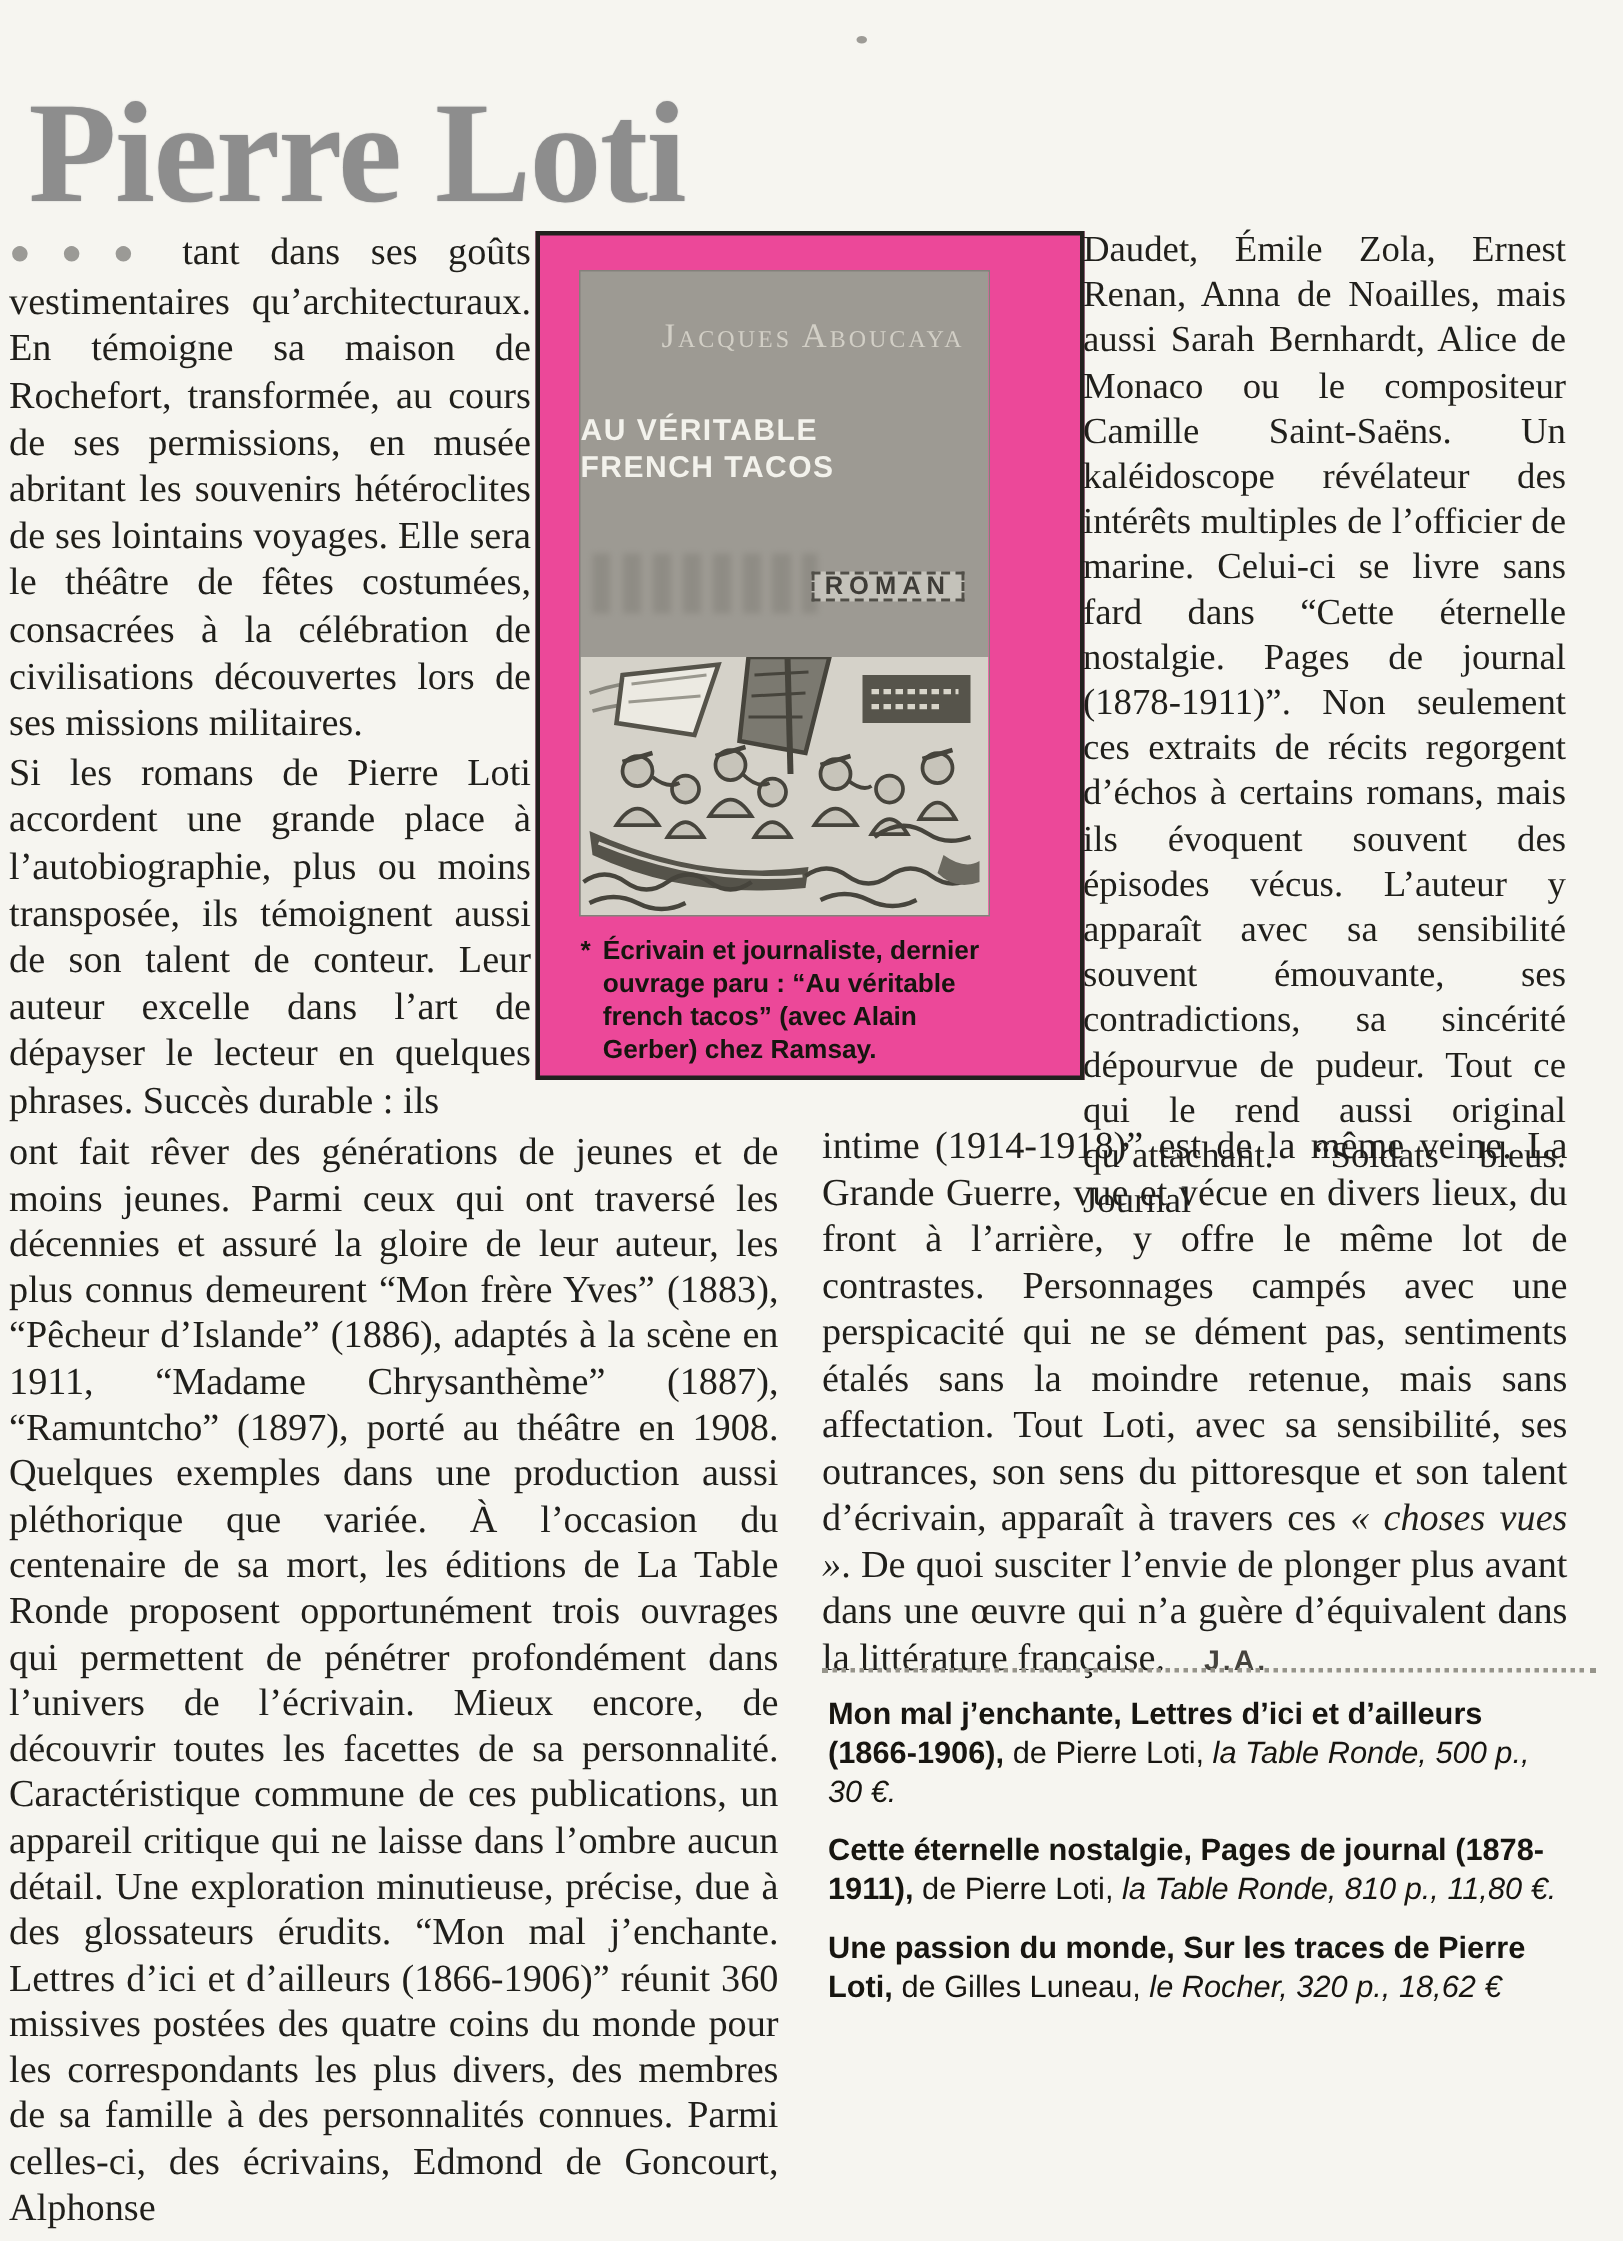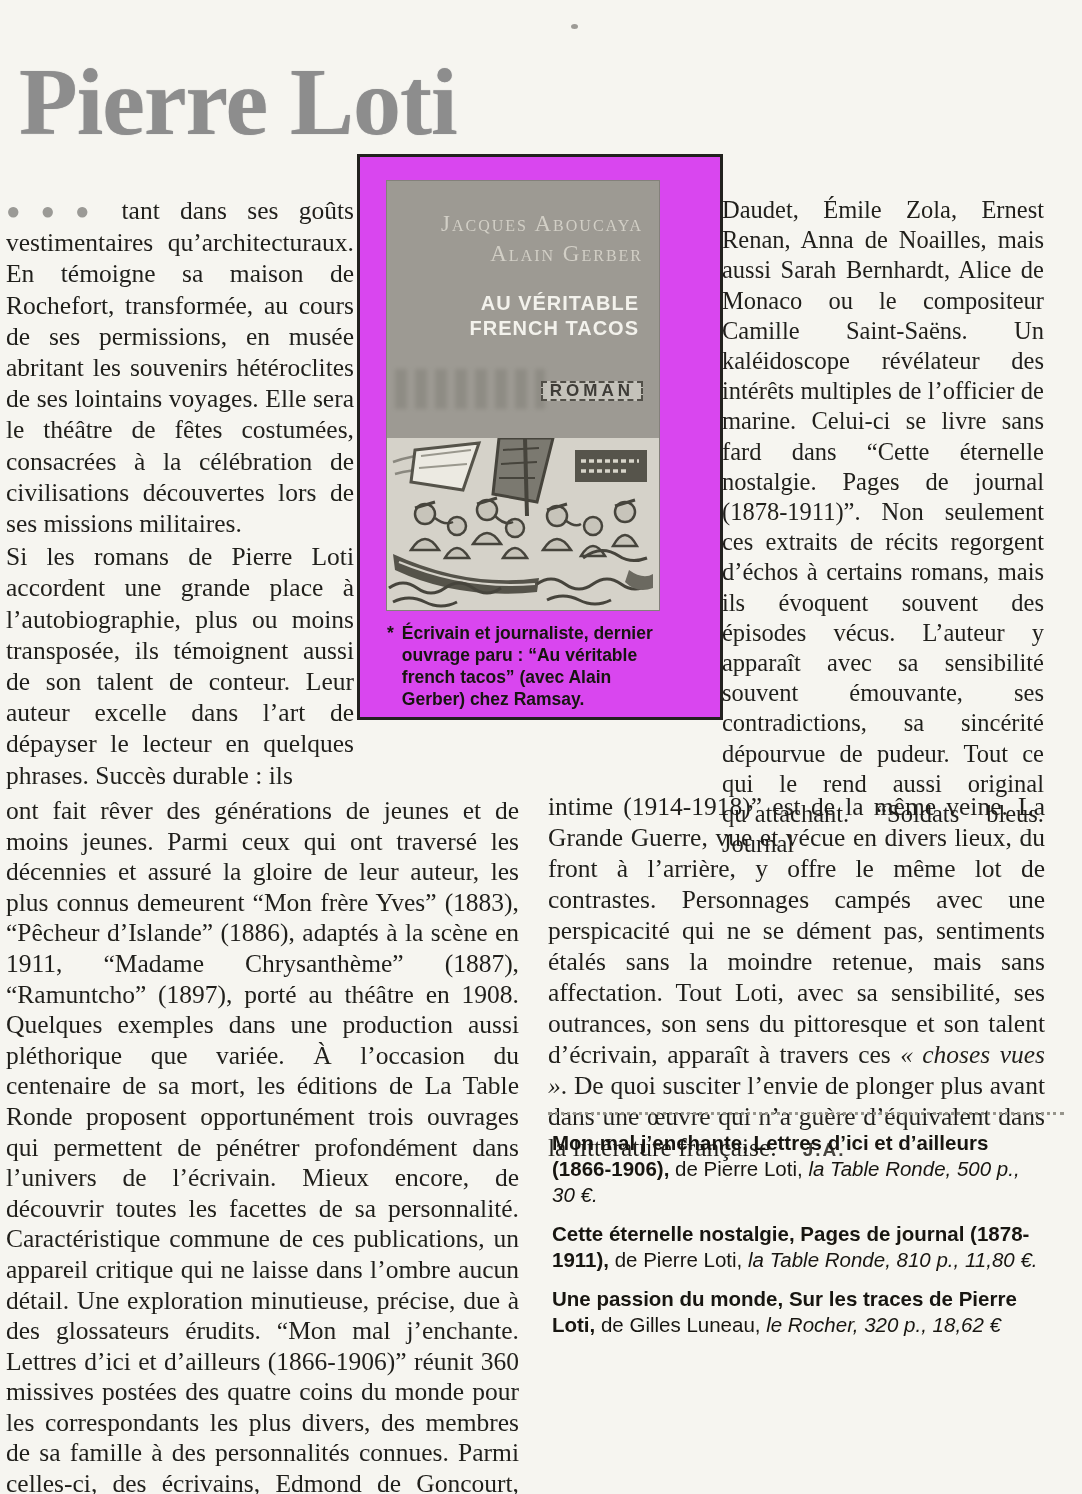--- a/index.html
+++ b/index.html
@@ -12,50 +12,50 @@
   .speck { position:absolute; left:571px; top:24px; width:7px; height:5px;
     background:#8d8b86; border-radius:50%; opacity:.85; }
 
   .headline {
     position:absolute; left:3px; top:38px; margin:16px;
     font-family:"Liberation Serif", serif; font-weight:bold;
     font-size:96px; line-height:1; color:#8d8d8d;
     letter-spacing:-1px; text-shadow:0 0 1px #b5b5b5;
   }
 
-  .col { position:absolute; text-align:justify; hyphens:auto;margin-top:43px; }
+  .col { position:absolute; text-align:justify; hyphens:auto; }
   .body-p { margin:0; }
   .body-p + .body-p { margin-top:2px; }
 
   .left-narrow  { left:6px;  top:152px; width:348px; font-size:25.5px; line-height:31.2px; }
   .left-wide    { left:6px;  top:753px; width:513px; font-size:25.5px; line-height:30.6px; }
   .right-narrow { left:722px; top:152px; width:322px; font-size:24.5px; line-height:30.2px; }
   .right-wide   { left:548px; top:748px; width:497px; font-size:25.5px; line-height:31px; }
 
   .dots { color:#9b9a96; letter-spacing:6px; margin-right:12px; font-size:24px; }
   .right-wide em { font-style:italic; }
   .sig {
     font-family:"Liberation Sans", sans-serif; font-weight:bold;
     font-size:19px; color:#45433d; margin-left:26px; letter-spacing:2px;
   }
 
   
   .book-box {
     position:absolute; left:357px; top:154px; width:366px; height:566px;
-    border:3px solid #22211e; background:#d946ef; padding:24px 0 0 27px;
+    border:3px solid #22211e; background:#ec4899; padding:24px 0 0 27px;
   }
   .cover-img { width:272px; box-shadow:0 0 0 1px #83817a; }
   .cover-top { position:relative; width:272px; height:257px; background:#9d9a93; }
   .cover-authors {
     padding:28px 16px 0 0; text-align:right;
     font-family:"Liberation Serif", serif; font-variant:small-caps;
     color:#d2cfc6; font-size:23px; line-height:30px; letter-spacing:2px;
   }
   .cover-title {
-    margin-top:22px; padding-right:20px; text-align:right;
+    margin-top:36px; padding-right:20px; text-align:left;
     font-family:"Liberation Sans", sans-serif; font-weight:bold;
     color:#f3f2ec; font-size:20px; line-height:25px; letter-spacing:1px;
     text-transform:uppercase;
   }
   .cover-ghost {
     position:absolute; left:8px; top:188px; width:150px; height:40px; opacity:.3;
     background:repeating-linear-gradient(90deg,#6f6d65 0 12px, transparent 12px 20px);
     filter:blur(2px);
   }
   .cover-badge {
@@ -101,21 +101,20 @@
   <div class="col left-narrow">
     <p class="body-p"><span class="dots">●●●</span><span>tant dans ses goûts vestimentaires qu’architecturaux. En témoigne sa maison de Rochefort, transformée, au cours de ses permissions, en musée abritant les souvenirs hétéroclites de ses lointains voyages. Elle sera le théâtre de fêtes costumées, consacrées à la célébration de civilisations découvertes lors de ses missions militaires.</span></p>
     <p class="body-p"><span>Si les romans de Pierre Loti accordent une grande place à l’autobiographie, plus ou moins transposée, ils témoignent aussi de son talent de conteur. Leur auteur excelle dans l’art de dépayser le lecteur en quelques phrases. Succès durable : ils</span></p>
   </div>
 
   <div class="book-box">
     <div class="cover-img">
       <div class="cover-top">
         <div class="cover-authors">
           <div>Jacques Aboucaya</div>
-          <div>Alain Gerber</div>
         </div>
         <div class="cover-title">
           <div>Au véritable</div>
           <div>French tacos</div>
         </div>
         <div class="cover-ghost"></div>
         <div class="cover-badge">roman</div>
       </div>
       <svg class="woodcut" width="272" height="172" viewBox="0 0 272 172" xmlns="http://www.w3.org/2000/svg">
         <rect width="272" height="172" fill="#d5d2c9"></rect>

